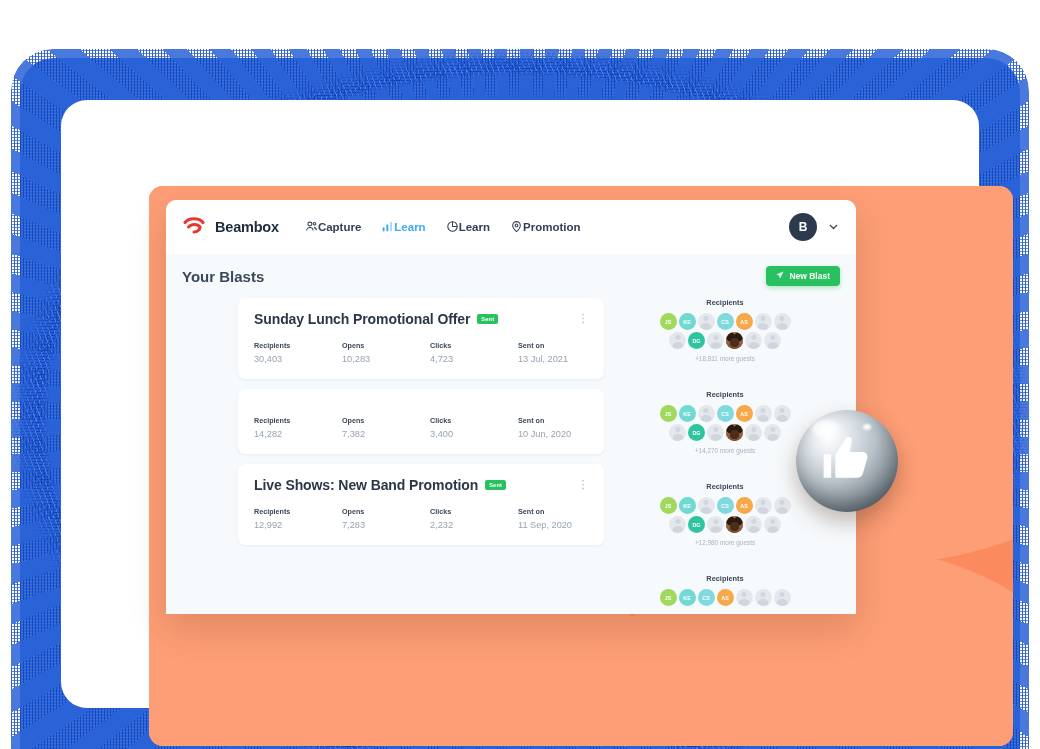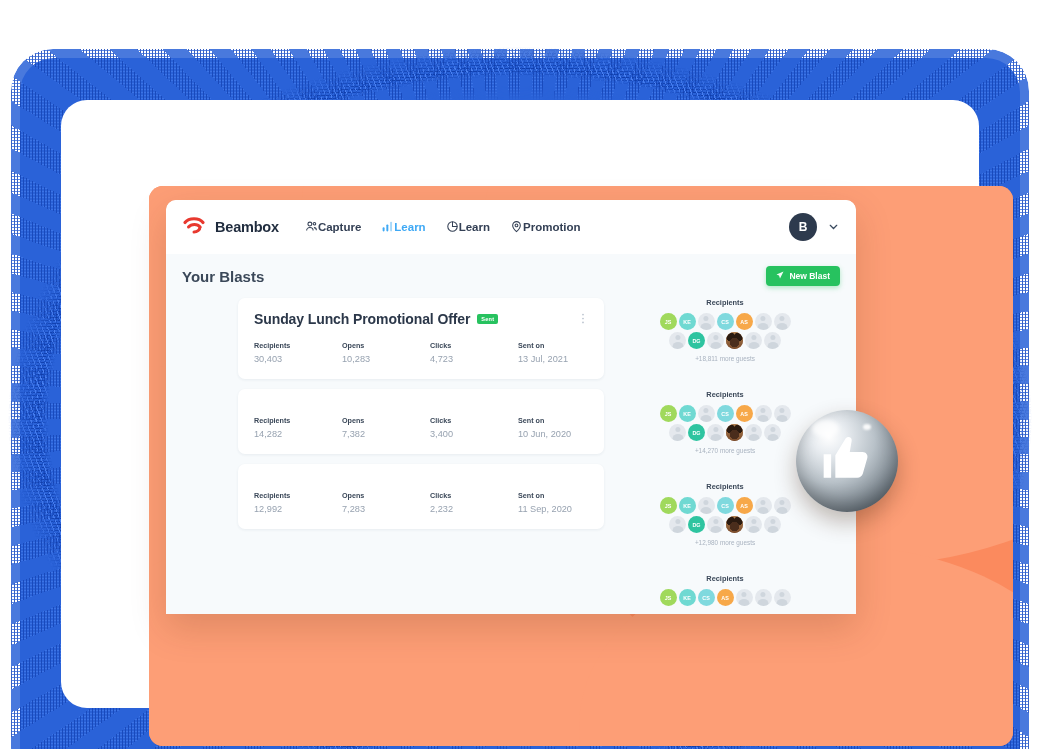--- a/index.html
+++ b/index.html
@@ -326,20 +326,29 @@
                 <div class="stat-label">Clicks</div>
                 <div class="stat-value">3,400</div>
               </div>
               <div class="stat">
                 <div class="stat-label">Sent on</div>
                 <div class="stat-value">10 Jun, 2020</div>
               </div>
             </div>
           </div>
           <div class="card">
+            <div class="card-head">
+              <span class="card-title">Live Shows: New Band Promotion</span>
+              <span class="badge">Sent</span>
+              <span class="kebab"><svg width="10" height="11" viewBox="0 0 10 14" fill="#b9c2ce">
+                  <circle cx="5" cy="2" r="1.1"></circle>
+                  <circle cx="5" cy="7" r="1.1"></circle>
+                  <circle cx="5" cy="12" r="1.1"></circle>
+                </svg></span>
+            </div>
             <div class="stats">
               <div class="stat">
                 <div class="stat-label">Recipients</div>
                 <div class="stat-value">12,992</div>
               </div>
               <div class="stat">
                 <div class="stat-label">Opens</div>
                 <div class="stat-value">7,283</div>
               </div>
               <div class="stat">

